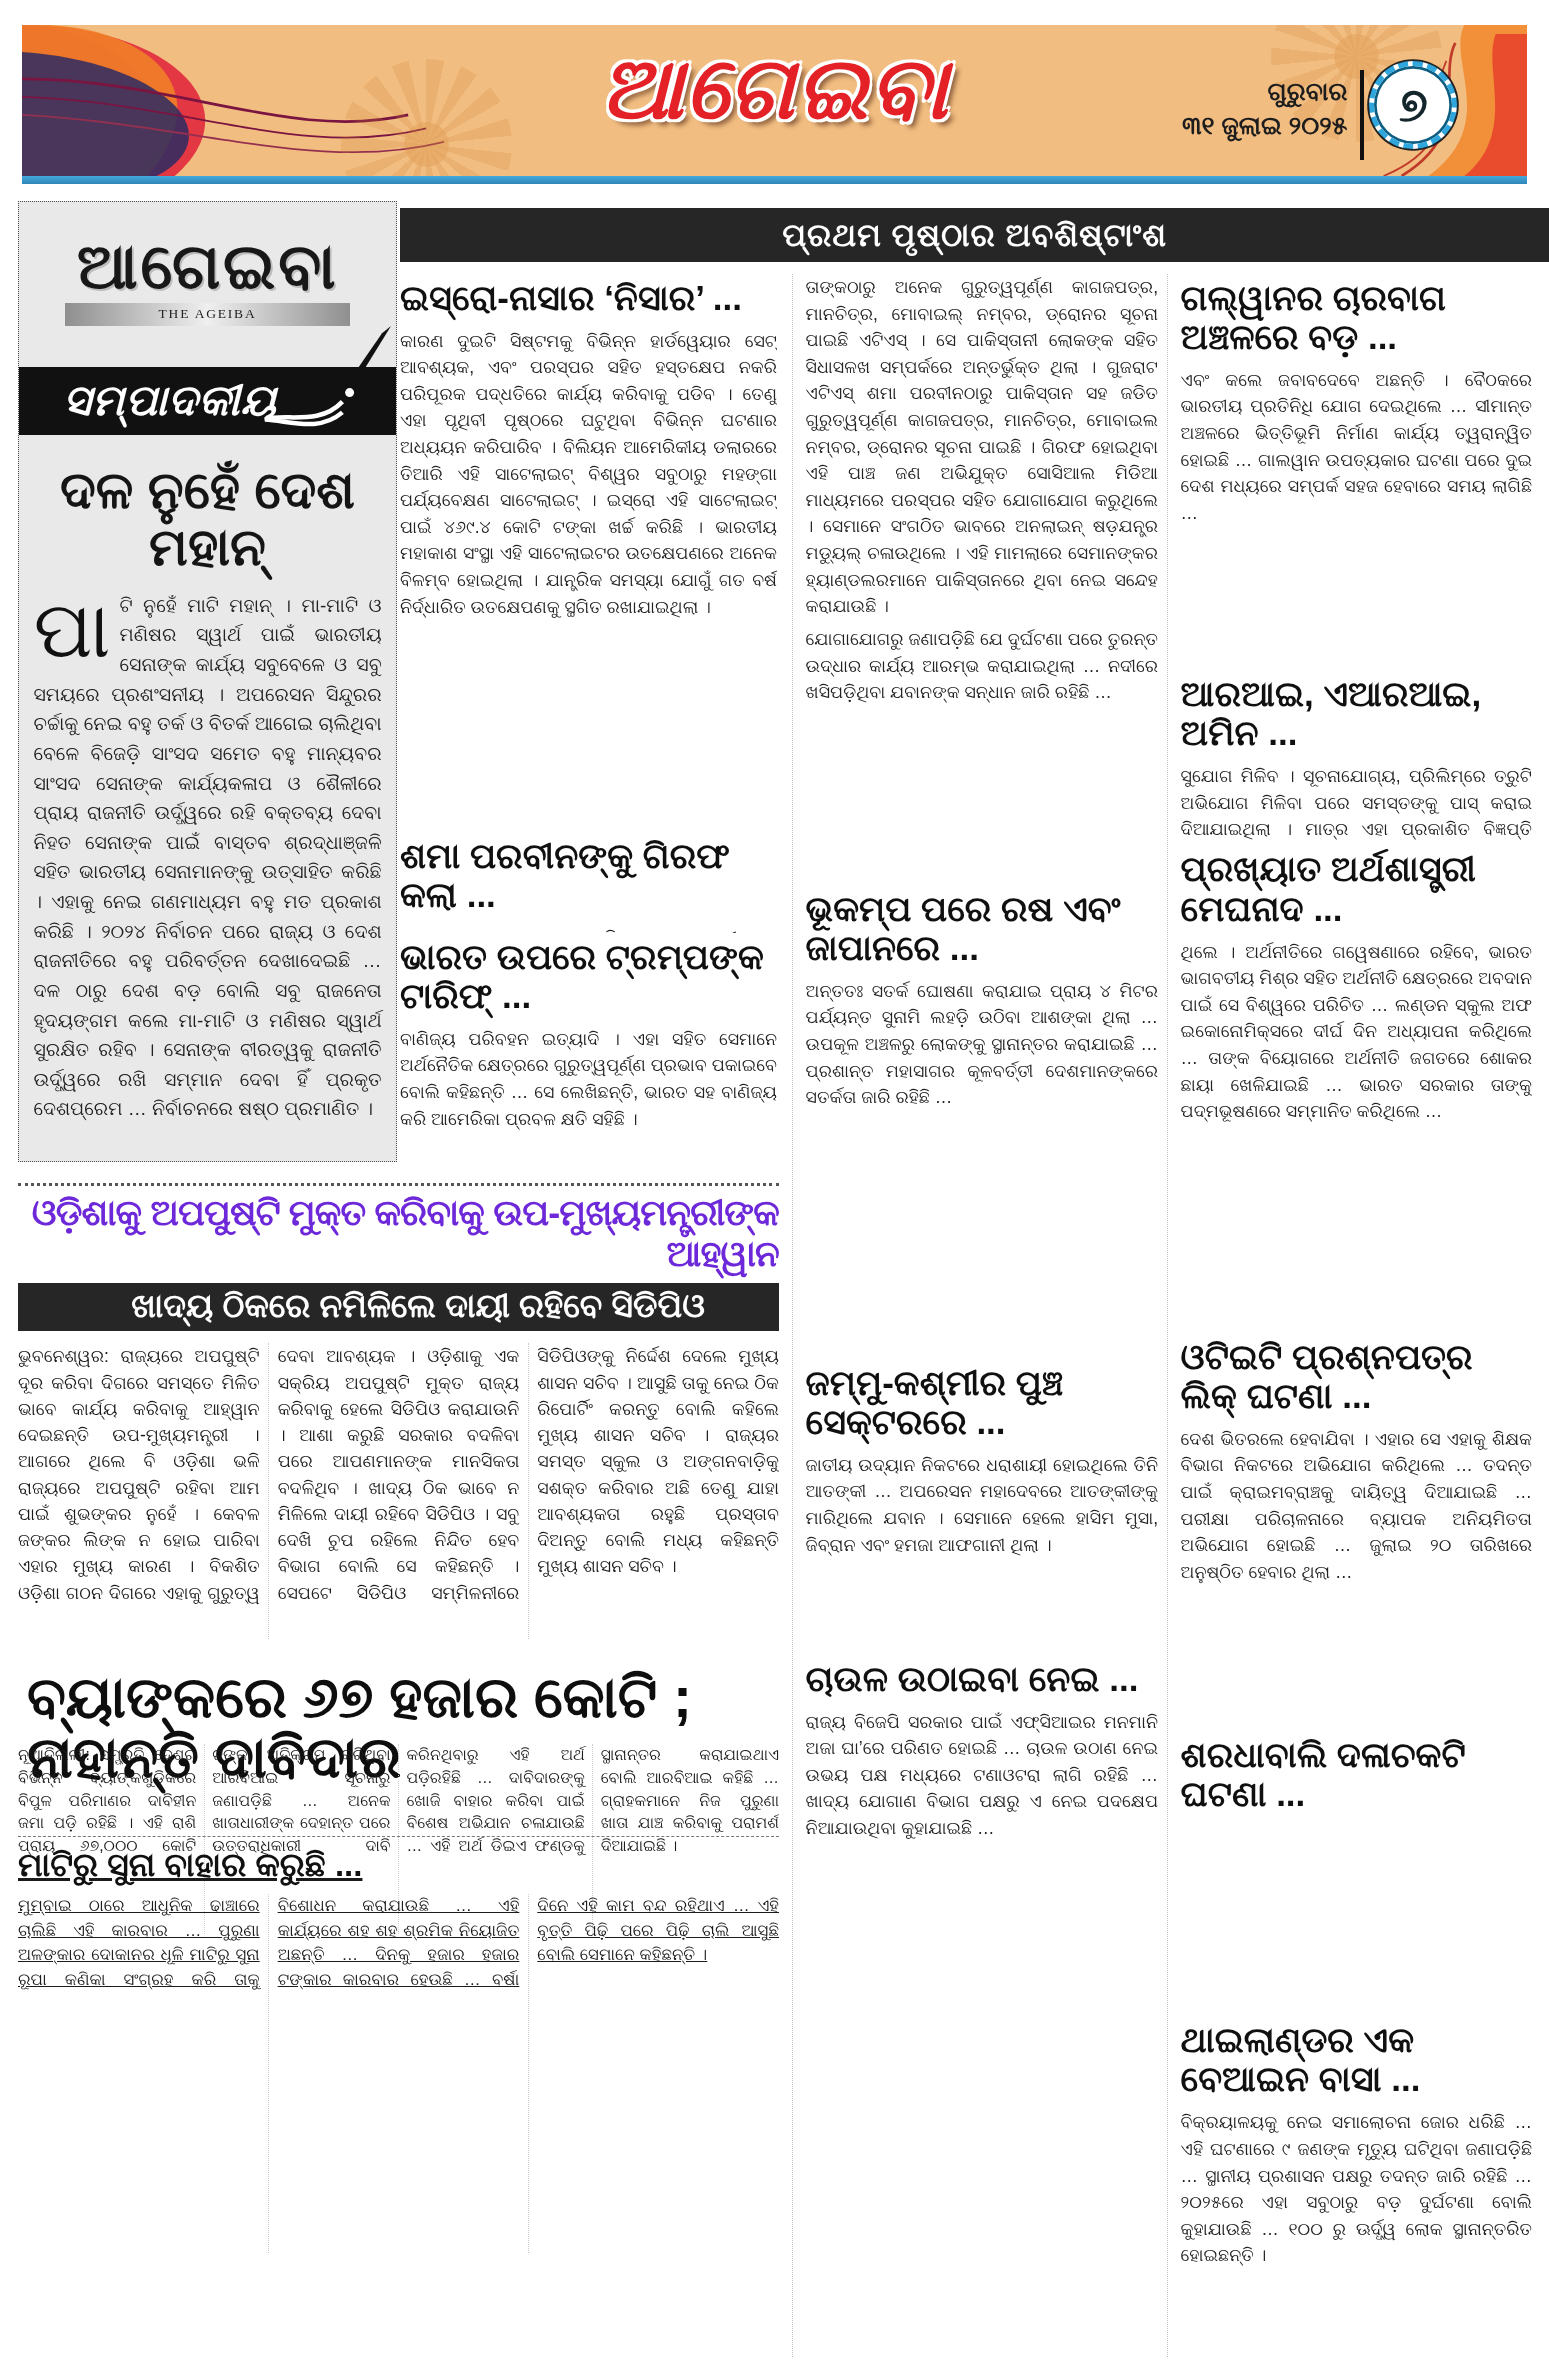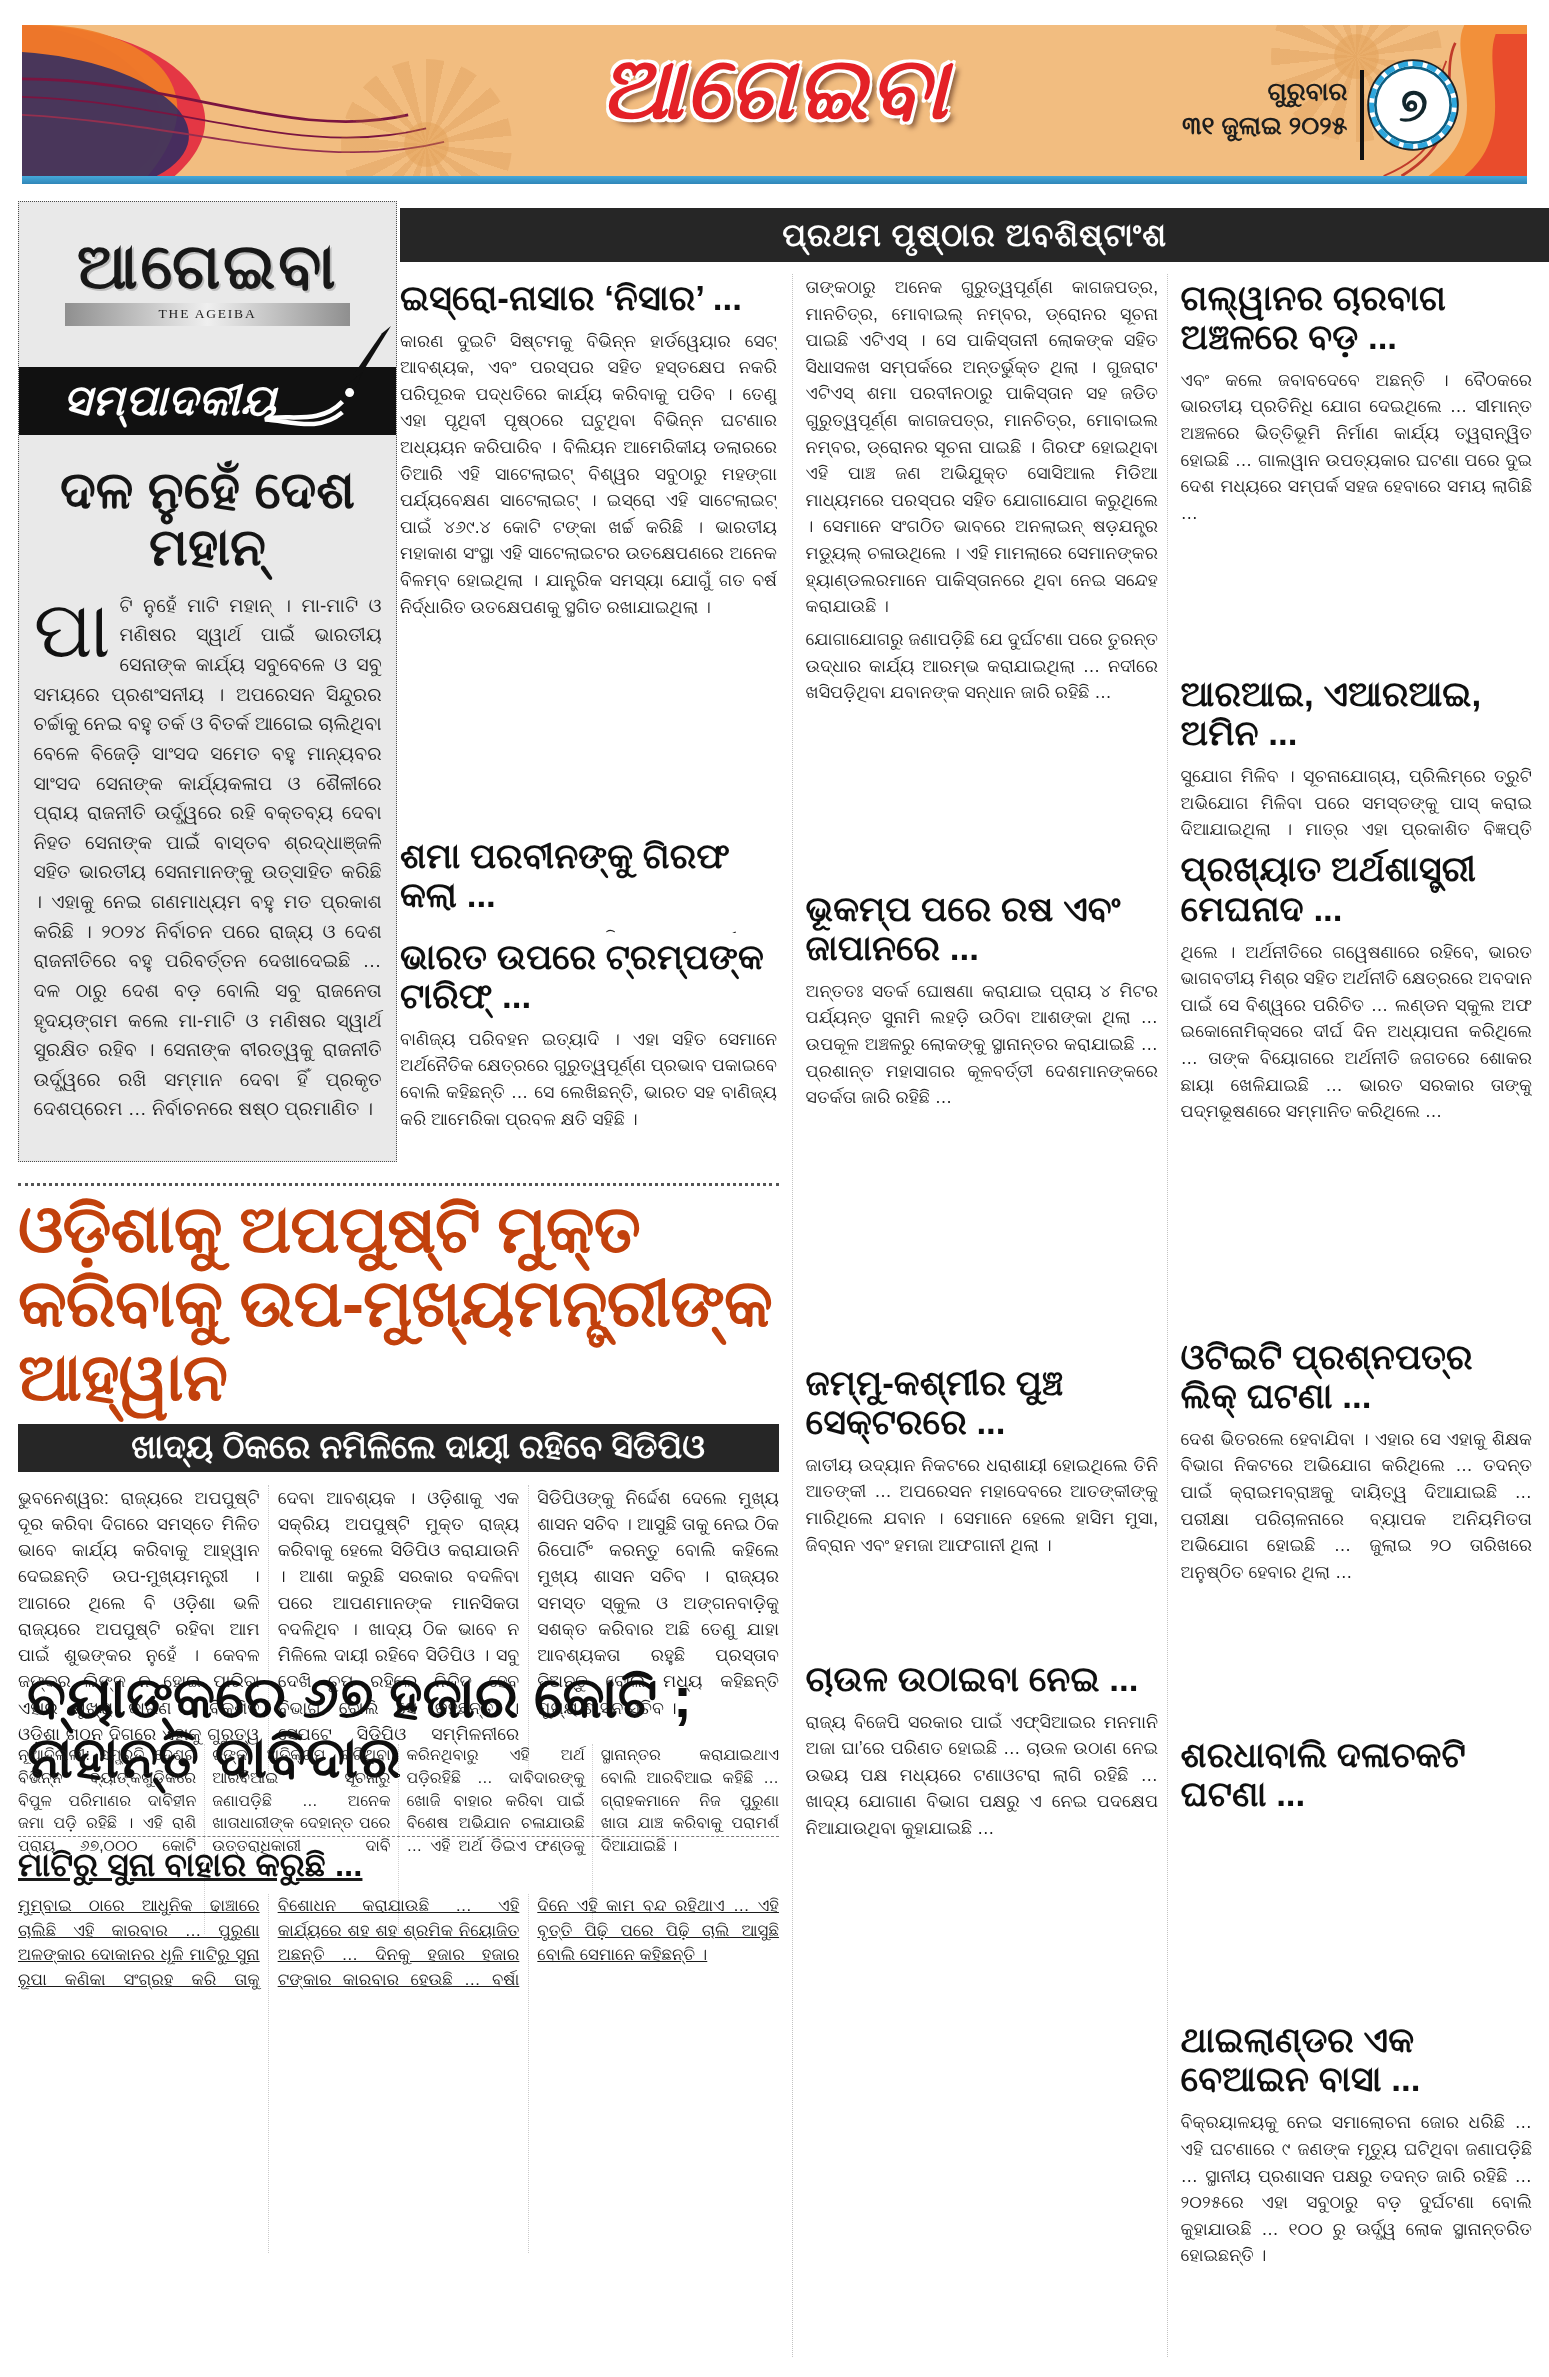--- a/index.html
+++ b/index.html
@@ -63,21 +63,21 @@
   .col { position:absolute; top:274px; display:flex; flex-direction:column; }
   .colA { left:400px; width:377px; height:909px; }
   .colB { left:792px; width:366px; height:2083px; border-left:1.8px dotted #c2c2c2; padding-left:12.6px; }
   .colC { left:1167px; width:365px; height:2083px; border-left:1.8px dotted #c2c2c2; padding-left:12.6px; }
   .article { overflow:hidden; }
   .art-head { font-weight:bold; font-size:35px; color:#101010; line-height:1.12; margin:3.6px 0 10.8px; }
   .art-body { font-size:17.5px; line-height:1.52; text-align:justify; color:#222; }
   
   .midblock { position:absolute; left:18px; top:1183px; width:761px; }
   .dotrule { border-top:3.6px dotted #555; margin-bottom:7.2px; }
-  .mid-headline { font-size:66px; font-weight:bold; text-align:left; color:#c2410c;
+  .mid-headline { font-size:36px; font-weight:bold; text-align:right; color:#6d28d9;
     line-height:1.12; letter-spacing:-0.9px; }
   .mid-subbar { margin-top:9px; background:#262626; height:48px; display:flex;
     align-items:center; justify-content:center; color:#fff; font-weight:bold; font-size:33px;padding-left:39px; }
   .mid-body { margin-top:12.6px; height:296px; column-count:3; column-gap:18px;
     column-rule:0.9px dotted #c9c9c9; font-size:17.5px; line-height:1.5; text-align:justify; overflow:hidden; }
   
   .bank-headline { position:absolute; left:27px; top:1668px; width:727px;
     font-size:57px; font-weight:bold; text-align:left; color:#0e0e0e; line-height:1.05; }
   .bank-body { position:absolute; left:18px; top:1744px; width:761px; height:190px;
     column-count:4; column-gap:16px; column-rule:0.9px dotted #cfcfcf;

